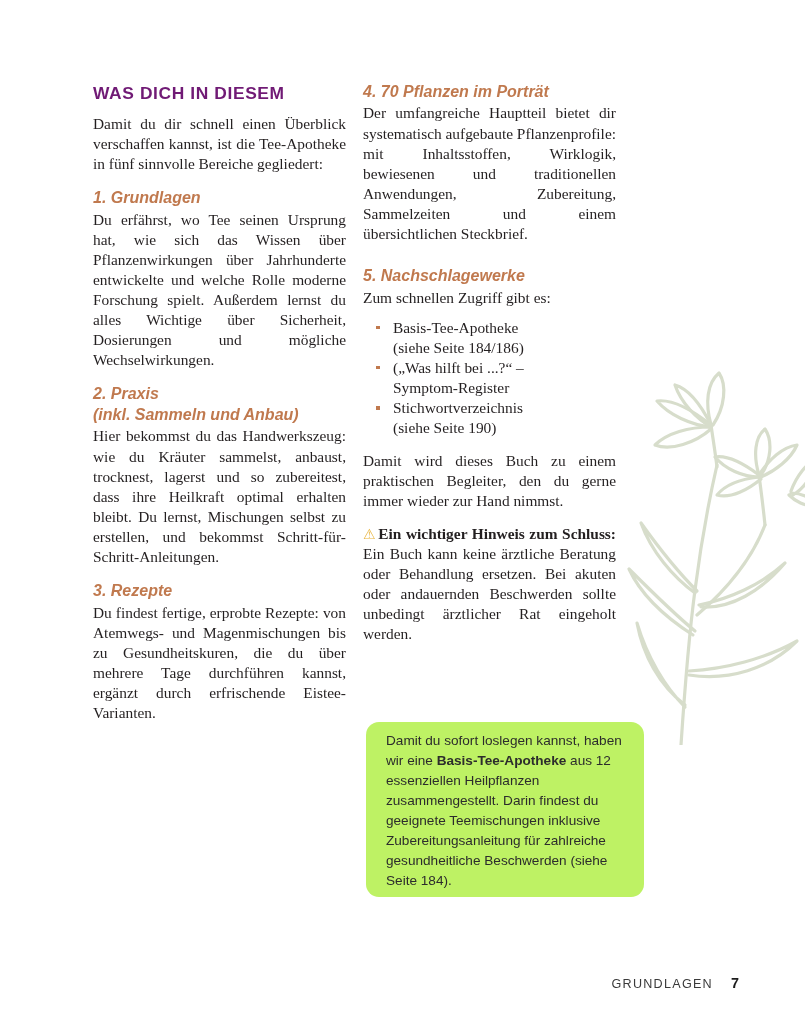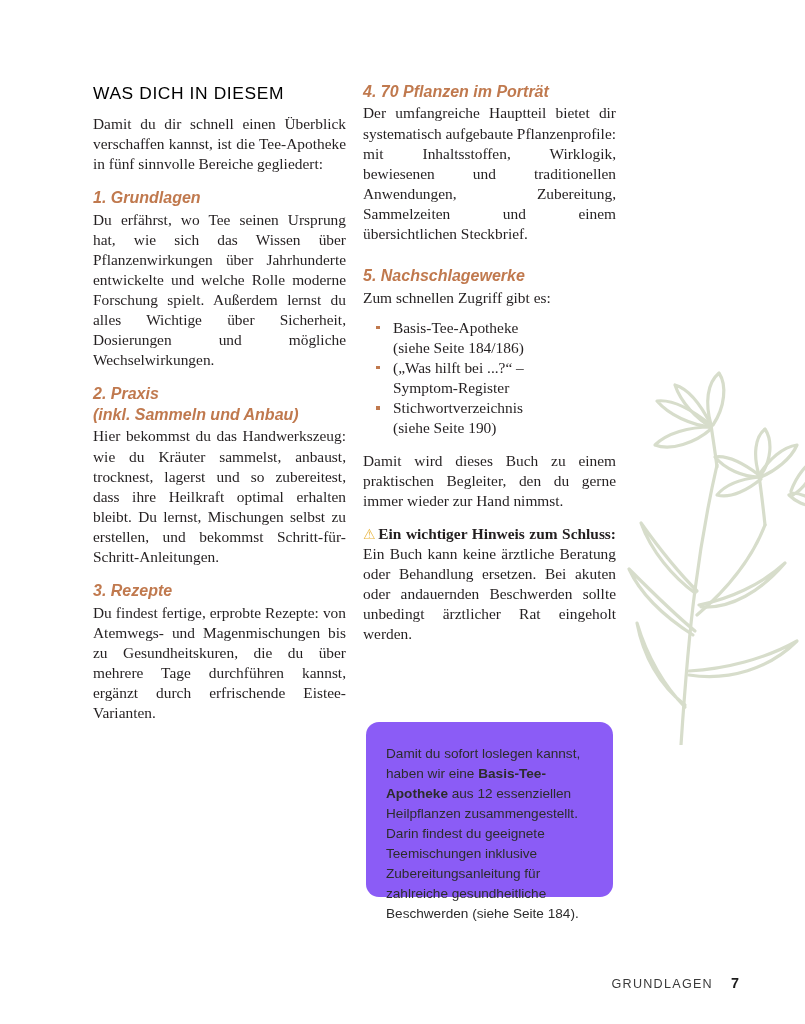--- a/index.html
+++ b/index.html
@@ -39,24 +39,24 @@
     top: 82px;
     width: 253px;
   }
   .col-left  { left: 93px; }
   .col-right { left: 363px; }
 
   
   h1.section-title {
     font-family: "Liberation Sans", "DejaVu Sans", sans-serif;
     font-size: 17.4px;
-    font-weight: 400;
+    font-weight: 700;
     line-height: 1.32;
     letter-spacing: 0.035em;
-    color: #000000;
+    color: #701a75;
     margin: 0 0 9px 0;
     text-transform: uppercase;
   }
   h1.section-title .l2 { display: block; }
 
   h2.sub-title {
     font-family: "Liberation Sans", "DejaVu Sans", sans-serif;
     font-style: italic;
     font-weight: 700;
     font-size: 16px;
@@ -116,26 +116,26 @@
     letter-spacing: 0;
     margin-right: 2px;
   }
   p.warning b { font-weight: 700; }
 
   
   .callout {
     position: absolute;
     left: 366px;
     top: 722px;
-    width: 247px;
+    width: 278px;
     height: 175px;
     box-sizing: border-box;
-    background: #8b5cf6;
+    background: #bef264;
     border-radius: 13px;
-    padding: 22px 20px 18px 20px;
+    padding: 9px 20px 18px 20px;
     z-index: 2;
   }
   .callout p {
     margin: 0;
     font-family: "Liberation Sans", "DejaVu Sans", sans-serif;
     font-size: 13.6px;
     line-height: 1.47;
     color: #2c2c2c;
   }
   .callout b { font-weight: 700; }

